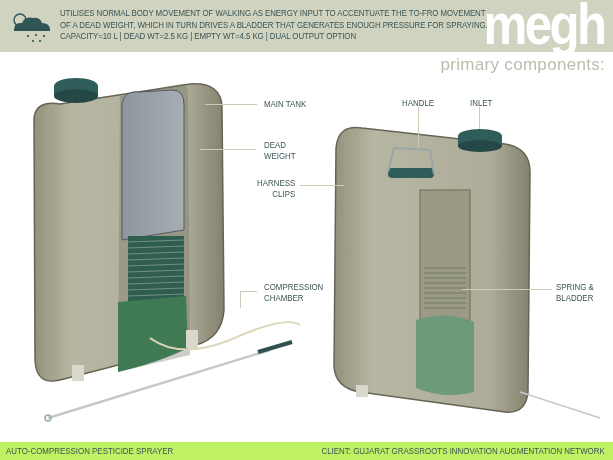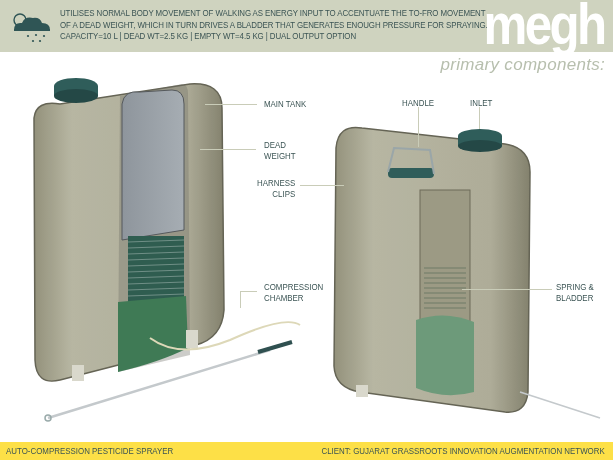--- a/index.html
+++ b/index.html
@@ -1,22 +1,22 @@
 <!DOCTYPE html>
 <html><head>
   <meta charset="utf-8">
   <style>
     * { margin:0; padding:0; box-sizing:border-box; }
     body { width:613px; height:460px; background:#ffffff; font-family:"Liberation Sans", sans-serif; position:relative; overflow:hidden; }
     .header { position:absolute; left:0; top:0; width:613px; height:52px; background:#cfd3bf; }
     .logo-icon { position:absolute; left:8px; top:8px; width:44px; height:36px; }
     .desc { position:absolute; left:60px; top:8px; width:440px; font-size:8.6px; line-height:11.5px; color:#3b5454; letter-spacing:-0.1px; font-family:"Liberation Sans Narrow","Liberation Sans", sans-serif; transform:scaleX(0.92); transform-origin:left top; white-space:nowrap; }
     .brand { position:absolute; right:8px; top:-6px; font-size:58px; font-weight:bold; color:#ffffff; letter-spacing:-3px; line-height:60px; transform:scaleX(0.85); transform-origin:right top; font-family:"Liberation Sans", sans-serif; }
-    .subtitle { position:absolute; right:8px; top:55px; font-size:17px; font-style:italic; color:#b7bfae; letter-spacing:0.3px; }
-    .footer { position:absolute; left:0; top:442px; width:613px; height:18px; background:#fde047; }
+    .subtitle { position:absolute; right:8px; top:55px; font-size:17px; color:#b7bfae; letter-spacing:0.3px; }
+    .footer { position:absolute; left:0; top:442px; width:613px; height:18px; background:#bef264; }
     .foot-left { position:absolute; left:6px; top:4px; font-size:8.8px; color:#3b5454; transform:scaleX(0.9); transform-origin:left top; white-space:nowrap; }
     .foot-right { position:absolute; right:8px; top:4px; font-size:8.8px; color:#3b5454; transform:scaleX(0.9); transform-origin:right top; white-space:nowrap; }
     .label { position:absolute; font-size:8.6px; line-height:11px; color:#3b5454; white-space:nowrap; transform:scaleX(0.92); transform-origin:left top; }
     .leader { position:absolute; background:#c9ccb8; }
     svg.art { position:absolute; left:0; top:0; }
   </style>
 </head>
 <body>
 
 <div class="header">

